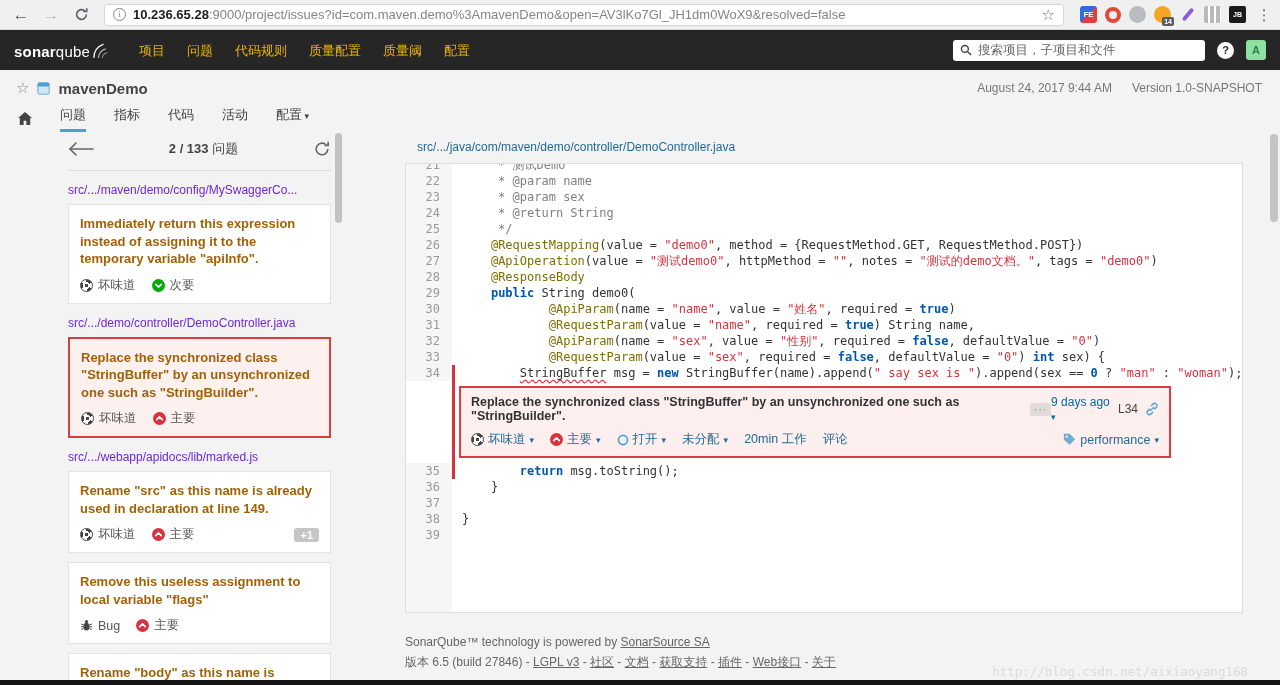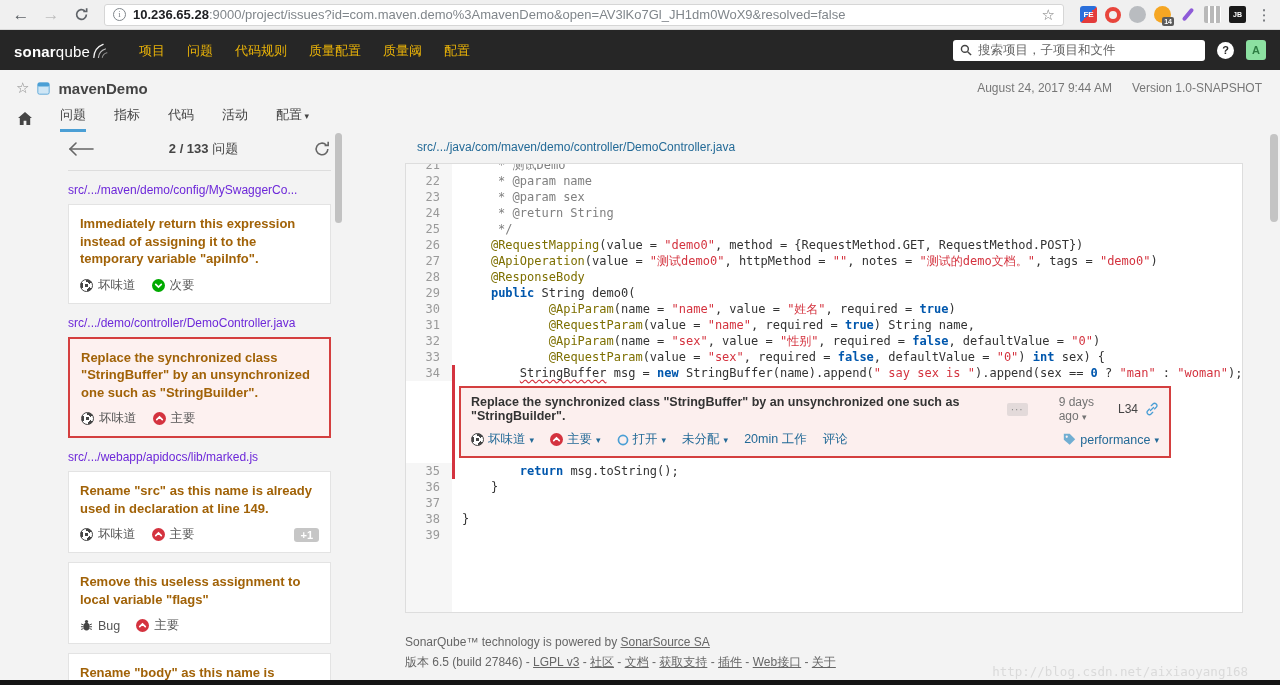--- a/index.html
+++ b/index.html
@@ -93,21 +93,21 @@
 
   
   .issue-wrap { display:flex; flex-shrink:0; }
   .issue-wrap .ln-sp { width:46px; flex-shrink:0; }
   .issue-row { flex:1; box-shadow:inset 3px 0 0 #d4333f; padding:5px 0 5px 7px; }
   .issue-box { width:712px; border:2px solid #d43f3f; background:#fcefee; padding:7px 10px 8px; }
   .ib-row1 { display:flex; align-items:center; }
   .ib-msg { font-weight:bold; font-size:12.5px; color:#333; }
   .ib-more { background:#e3dada; color:#888; border-radius:2px; padding:0 4px; font-size:10px; margin-left:7px; letter-spacing:1px; line-height:13px; }
   .ib-right { margin-left:auto; display:flex; align-items:center; gap:7px; }
-  .ib-age { color:#737373; font-size:12px;margin-left:31px; }
+  .ib-age { color:#0369a1; font-size:12px; }
   .ib-line { color:#444; font-size:12px; }
   .ib-row2 { display:flex; align-items:center; margin-top:8px; font-size:12.5px; color:#236a97; }
   .ib-item { display:flex; align-items:center; gap:4px; margin-right:16px; }
   .ib-row2 .plain { color:#236a97; }
   .ib-tag { margin-left:auto; display:flex; align-items:center; gap:4px; margin-right:0; }
 
   
   .ic-smell { width:13px; height:13px; border-radius:50%; display:inline-block; flex-shrink:0;
     background:
       radial-gradient(circle, #444 0 1.8px, #fff 1.9px 3.2px, transparent 3.3px),

